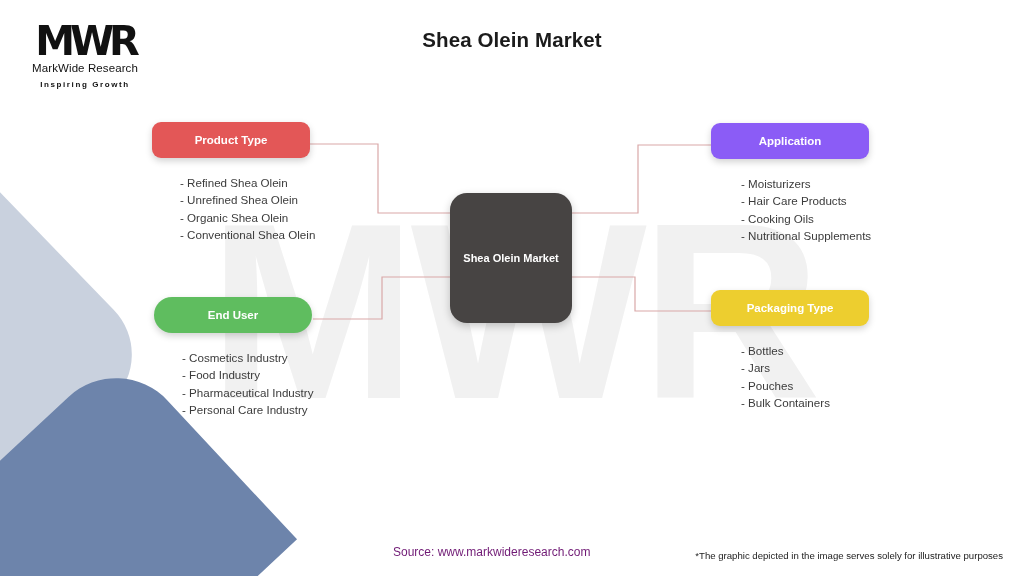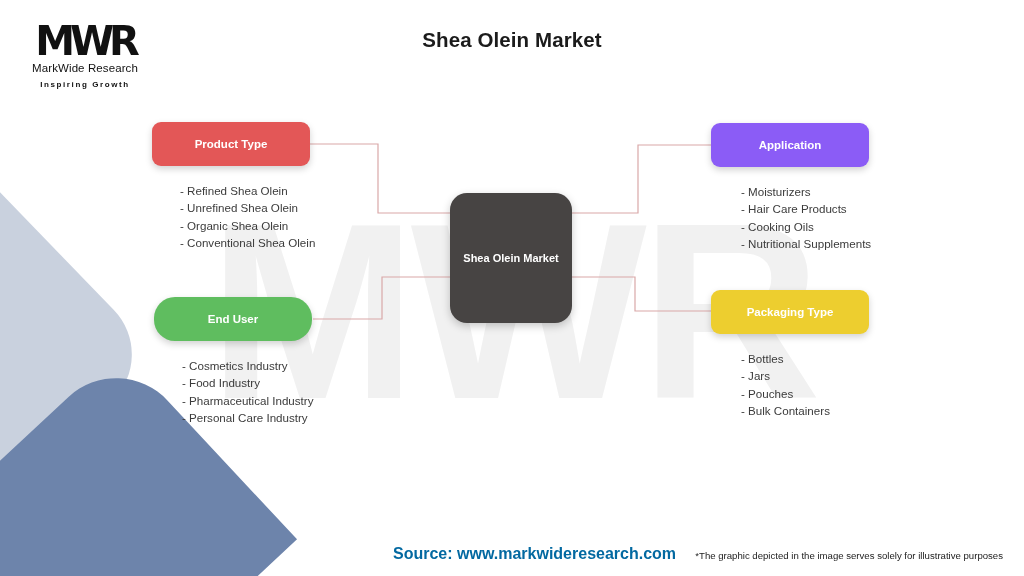--- a/index.html
+++ b/index.html
@@ -81,21 +81,21 @@
     border-radius:17px;
     display:flex; align-items:center; justify-content:center;
     color:#fff; font-size:11px; font-weight:700;
     box-shadow:0 3px 8px rgba(0,0,0,.22);
     text-align:center;
   }
 
   
   .branch { position:absolute; }
   .branch-box {
-    width:158px; height:44px;
+    width:158px; height:36px;
     border-radius:9px;
     display:flex; align-items:center; justify-content:center;
     color:#ffffff; font-size:11.5px; font-weight:700;
     box-shadow:0 3px 7px rgba(0,0,0,.18);
   }
   .branch-list {
     margin-top:16px;
     list-style:none;
     font-size:11.6px;
     color:#3b3b3b;
@@ -108,21 +108,21 @@
 
   
   #branch-product-type { left:152px; top:122px; }
   #branch-application  { left:711px; top:123px; }
   #branch-end-user     { left:154px; top:297px; }
   #branch-packaging    { left:711px; top:290px; }
 
   
   .footer-source {
     position:absolute; left:393px; top:545px;
-    font-size:16px; font-weight:700; color:#0369a1;
+    font-size:12px; font-weight:400; color:#701a75;
   }
   .footer-note {
     position:absolute; right:21px; top:550px;
     font-size:9.6px; color:#222;
     white-space:nowrap;
   }
 </style>
 </head>
 <body>
 

